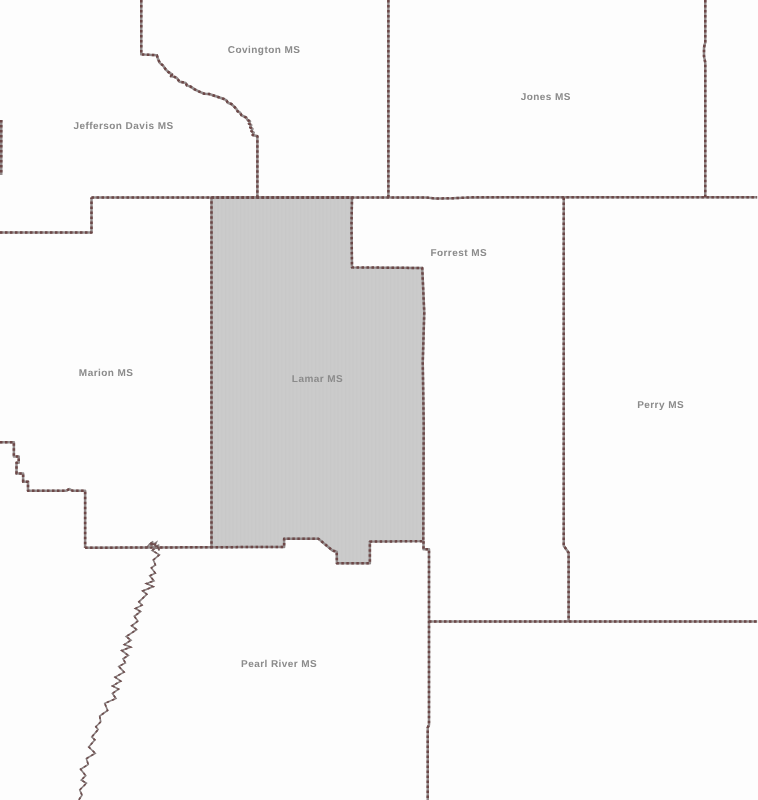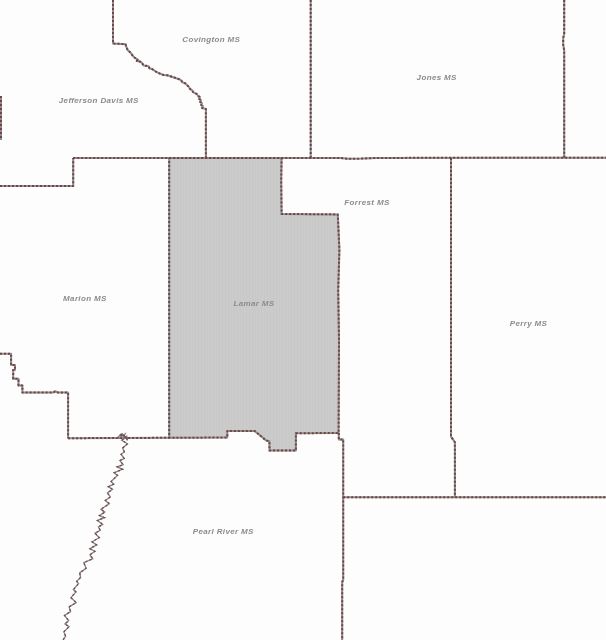--- a/index.html
+++ b/index.html
@@ -1,16 +1,16 @@
 <!DOCTYPE html>
 <html><head>
 <meta charset="utf-8">
 <style>
   html,body{margin:0;padding:0;background:#fdfdfd;}
-  .wrap{width:606px;height:640px;overflow:hidden;background:#fdfdfd;font-style:italic;}
+  .wrap{width:606px;height:640px;overflow:hidden;background:#fdfdfd;}
   text{font-family:"Liberation Sans",sans-serif;font-weight:bold;font-size:8px;fill:#8b8b8b;letter-spacing:0.35px;}
 </style>
 </head>
 <body>
 <div class="wrap">
 <svg width="606" height="640" viewBox="0 0 606 640" xmlns="http://www.w3.org/2000/svg">
   <rect x="0" y="0" width="606" height="640" fill="#fdfdfd"></rect>
   <defs>
     <pattern id="stripes" width="3" height="8" patternUnits="userSpaceOnUse">
       <rect width="3" height="8" fill="#cbcbcb"></rect>

